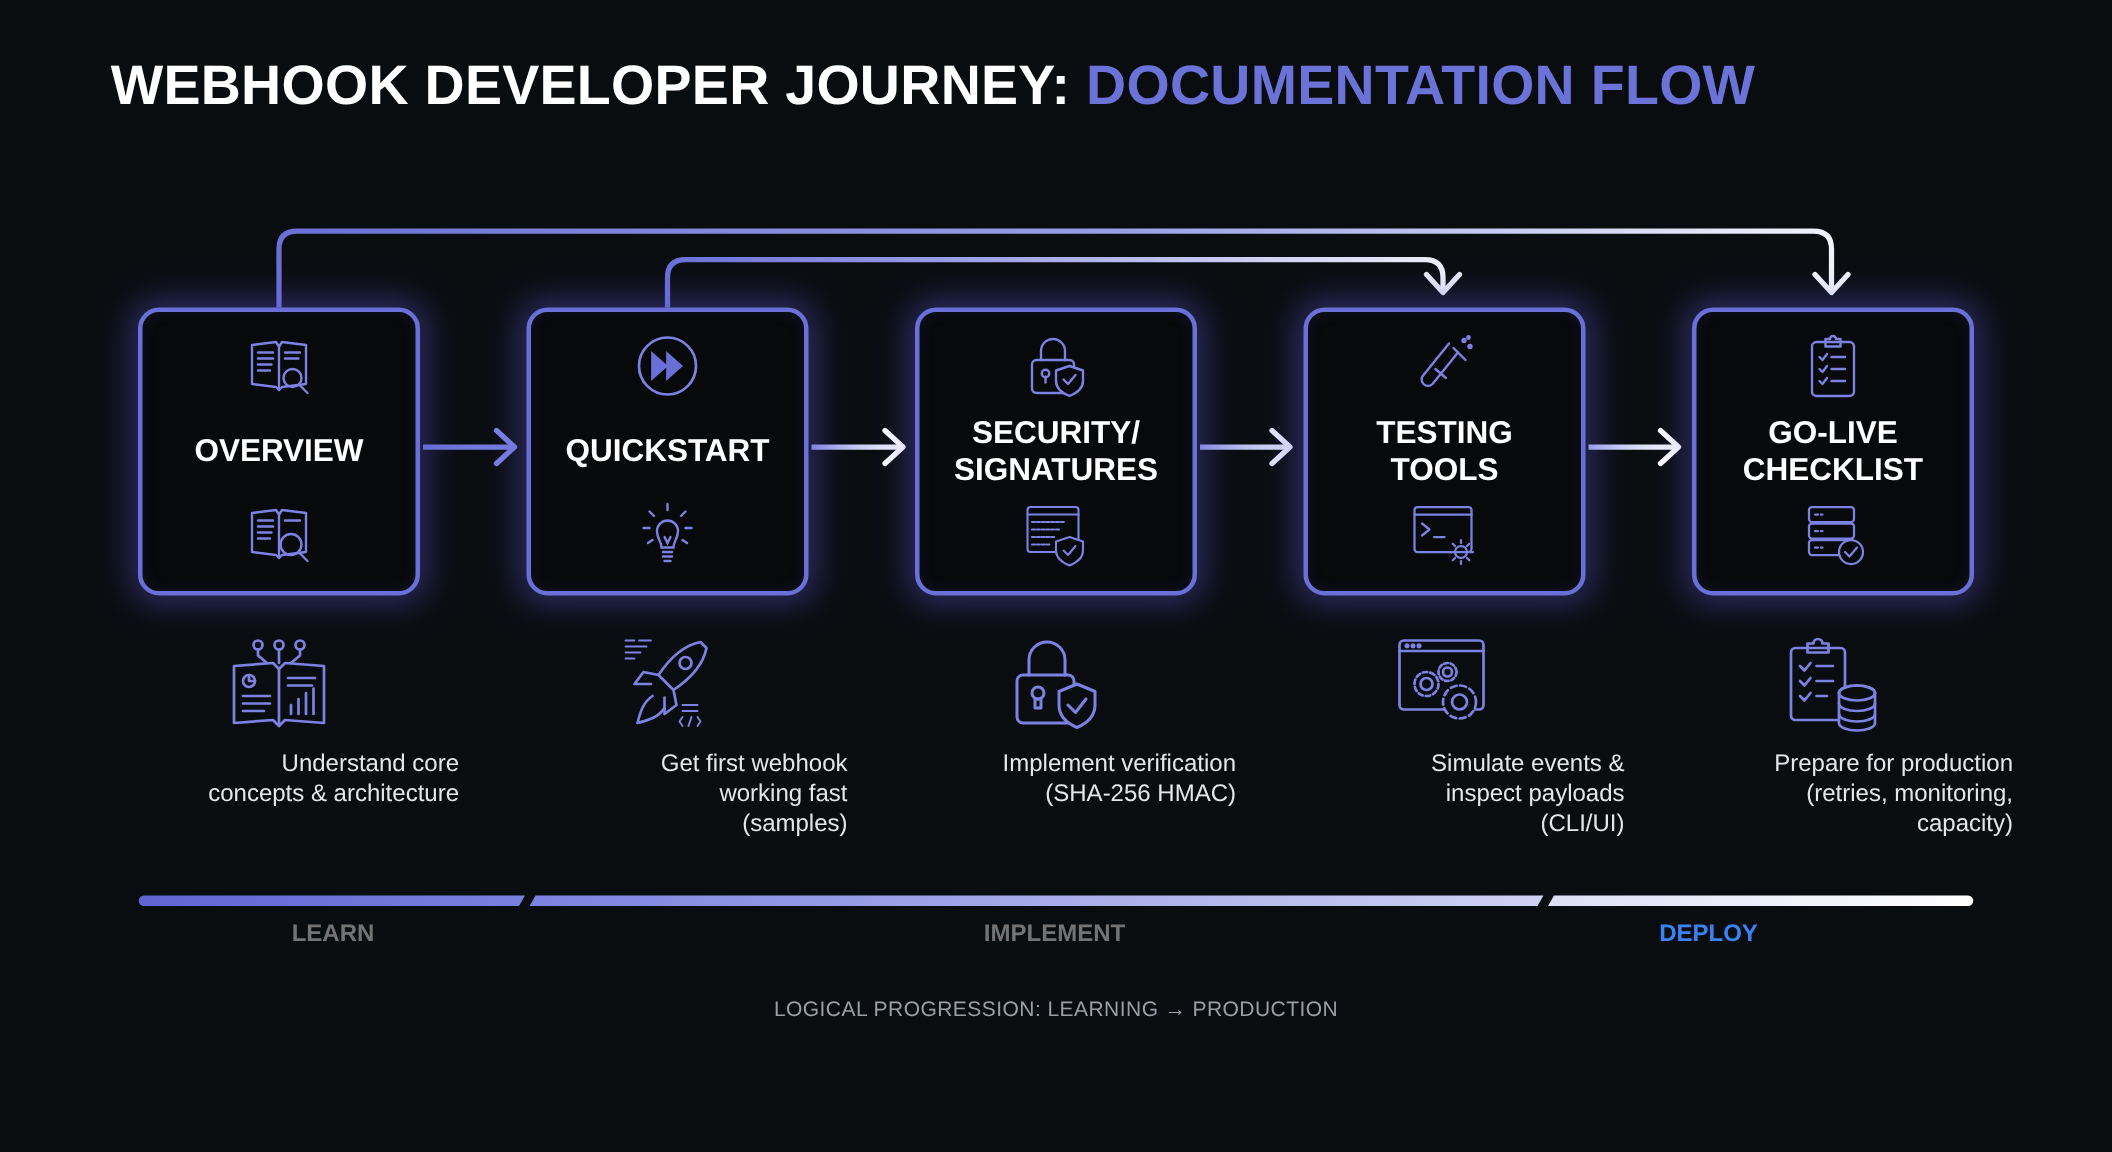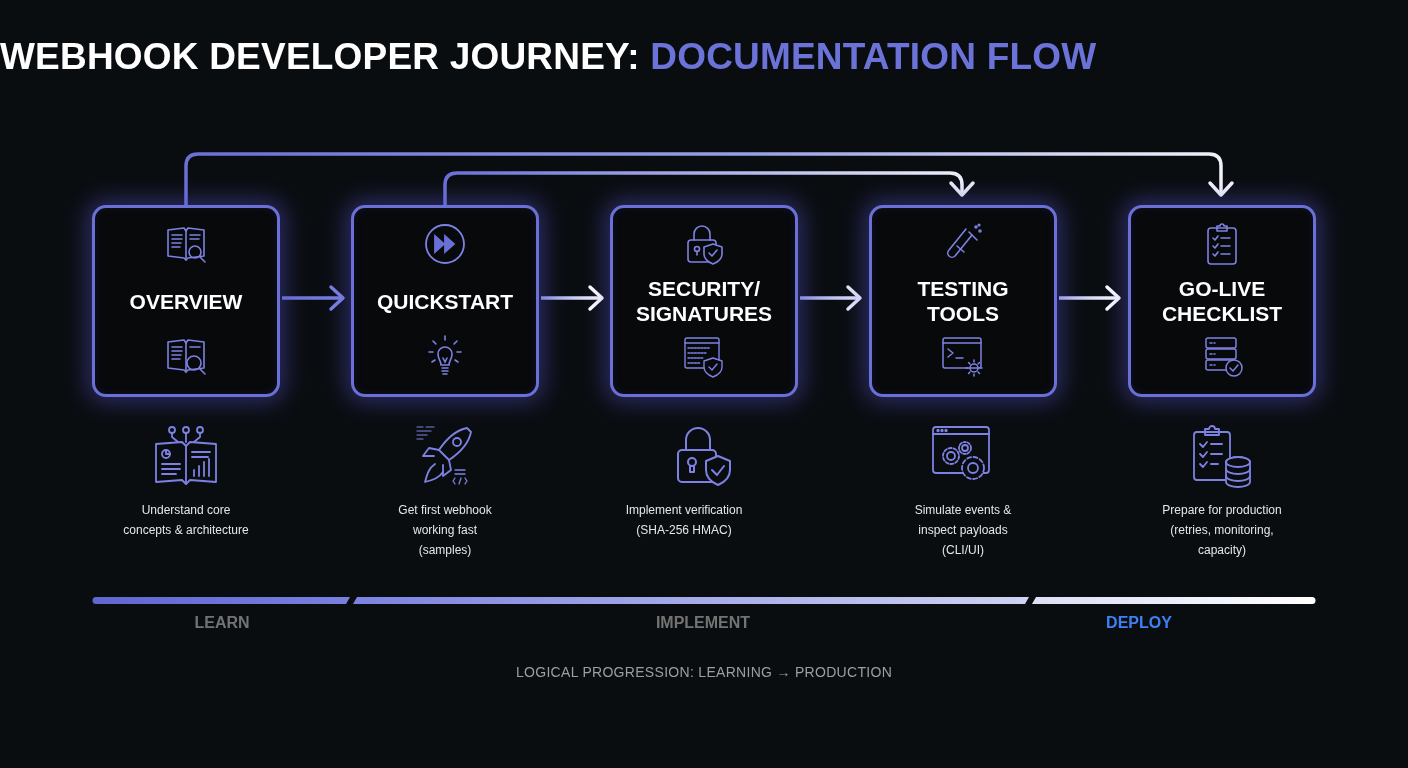--- a/index.html
+++ b/index.html
@@ -8,21 +8,21 @@
       background: #0a0d10;
       font-family: "Liberation Sans", "DejaVu Sans", sans-serif;
       position: relative;
     }
     .frame {
       position: absolute; left: 0; top: 0; width: 1408px; height: 768px;
       background: #0a0d10; border-radius: 0 0 14px 14px;
     }
     .title {
       position: absolute; left: 0; width: 1244px; top: 36px;
-      font-weight: 700; font-size: 37px; letter-spacing: 0.2px;
+      text-align: center; font-weight: 700; font-size: 37px; letter-spacing: 0.2px;
       color: #ffffff; white-space: nowrap;
     }
     .title .accent { color: #6b73d8; }
 
     svg.connectors { position: absolute; left: 0; top: 0; width: 1408px; height: 768px; pointer-events: none; }
 
     .box {
       position: absolute; top: 205px; width: 182px; height: 186px;
       border: 3px solid #6a70d6; border-radius: 14px; background: #07090b;
       box-shadow: 0 0 22px 6px rgba(96, 92, 230, 0.38), inset 0 0 10px rgba(96,92,230,0.12);
@@ -39,21 +39,21 @@
     .box .icon-top { top: 14px; }
     .box .icon-bottom { bottom: 14px; }
     .box svg { width: 48px; height: 46px; display: block; }
 
     .desc-icon {
       position: absolute; top: 424px; width: 72px; height: 66px; transform: translateX(-50%);
     }
     .desc-icon svg { width: 72px; height: 66px; display: block; }
     .desc {
       position: absolute; top: 500px; width: 240px; transform: translateX(-50%);
-      text-align: center; color: #e4e6ea; font-size: 12px; line-height: 20px; white-space: pre-line;
+      text-align: right; color: #e4e6ea; font-size: 16px; line-height: 20px; white-space: pre-line;
     }
     .phase-label {
       position: absolute; top: 614px; font-weight: 700; font-size: 16px; transform: translateX(-50%);
       white-space: nowrap;
     }
     .footer {
       position: absolute; top: 664px; left: 0; width: 1408px; text-align: center;
       color: #9a9ea6; font-size: 14px; letter-spacing: 0.3px;
     }
   </style>
@@ -287,21 +287,21 @@
     <ellipse cx="52" cy="38" rx="12" ry="5"></ellipse>
     <path d="M40 45 C40 48 46 50 52 50 C58 50 64 48 64 45 M40 52 C40 55 46 57 52 57 C58 57 64 55 64 52"></path>
   </svg>
 </div>
 
 <div class="desc" style="left:186px;">Understand core
 concepts &amp; architecture</div>
 <div class="desc" style="left:445px;">Get first webhook
 working fast
 (samples)</div>
-<div class="desc" style="left:684px;">Implement verification
+<div class="desc" style="left:704px;">Implement verification
 (SHA-256 HMAC)</div>
 <div class="desc" style="left:963px;">Simulate events &amp;
 inspect payloads
 (CLI/UI)</div>
 <div class="desc" style="left:1222px;">Prepare for production
 (retries, monitoring,
 capacity)</div>
 
 <svg style="position:absolute; left:0; top:594px;" width="1408" height="14" viewBox="0 0 1408 14">
   <defs>

